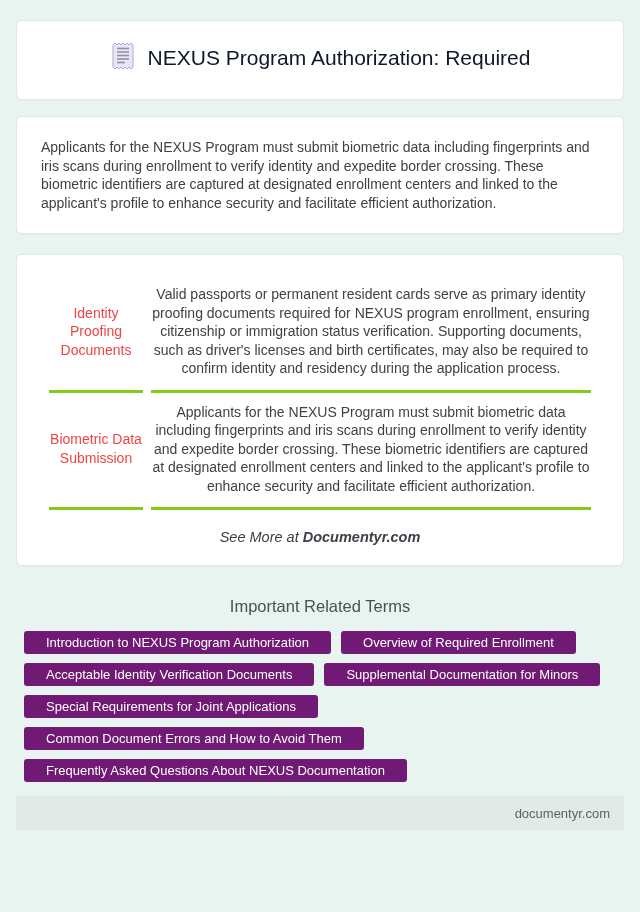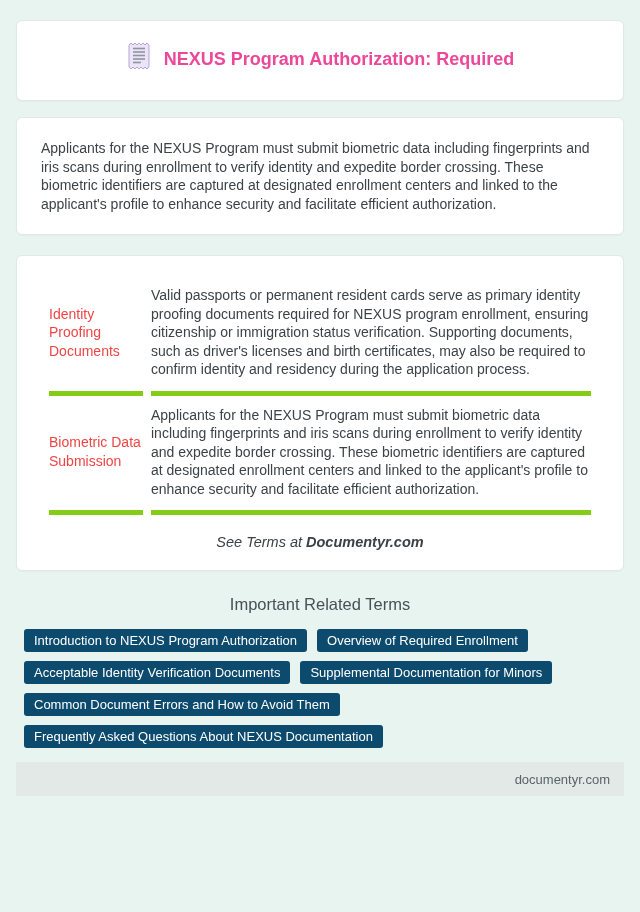--- a/index.html
+++ b/index.html
@@ -18,23 +18,23 @@
     margin: 0 16px;
     box-shadow: 0 1px 2px rgba(0,0,0,0.03);
   }
   
   .header-card {
     margin-top: 20px;
     padding: 20px 24px;
     text-align: center;
   }
   .page-title {
-    font-size: 18px;
-    font-weight: 700;
-    color: #ec4899;
+    font-size: 21px;
+    font-weight: 400;
+    color: #0f172a;
     line-height: 30px;
   }
   .receipt-icon {
     display: inline-block;
     vertical-align: -6px;
     margin-right: 12px;
   }
   .title-line2 { display: block; }
   
   .intro-card {
@@ -52,23 +52,24 @@
     padding: 20px 24px 14px 24px;
   }
   table.glossary {
     width: 100%;
     border-collapse: separate;
     border-spacing: 8px 0;
     font-size: 14px;
     line-height: 18.5px;
   }
   table.glossary td {
-    border-bottom: 5px solid #84cc16;
+    border-bottom: 3px solid #84cc16;
     padding: 10px 0 12px 0;
     vertical-align: middle;
+    text-align: center;
   }
   td.term-cell {
     width: 94px;
     color: #ef4444;
   }
   td.def-cell { color: #3c4347; }
   .see-more {
     text-align: center;
     font-style: italic;
     font-size: 14.5px;
@@ -78,35 +79,35 @@
   .see-more .site {
     font-weight: bold;
     margin-left: 4px;
   }
   
   .related-heading {
     text-align: center;
     font-size: 16.5px;
     font-weight: 400;
     color: #495056;
-    margin-top: 24px;
+    margin-top: 31px;
   }
   .pills {
     display: flex;
     flex-wrap: wrap;
     gap: 9px 10px;
     padding: 0 24px;
     margin-top: 15px;
   }
   .pill {
-    background: #0c4a6e;
+    background: #701a75;
     color: #ffffff;
     font-size: 13px;
     line-height: 15px;
-    padding: 4px 10px;
+    padding: 4px 22px;
     border-radius: 3px;
     white-space: nowrap;
     cursor: pointer;
   }
   
   .footer-bar {
     margin: 14px 16px 0 16px;
     height: 34px;
     background: #e3e9e6;
     display: flex;
@@ -146,30 +147,31 @@
       <td class="term-cell">Identity Proofing Documents</td>
       <td class="def-cell">Valid passports or permanent resident cards serve as primary identity proofing documents required for NEXUS program enrollment, ensuring citizenship or immigration status verification. Supporting documents, such as driver's licenses and birth certificates, may also be required to confirm identity and residency during the application process.</td>
     </tr>
     <tr>
       <td class="term-cell">Biometric Data Submission</td>
       <td class="def-cell">Applicants for the NEXUS Program must submit biometric data including fingerprints and iris scans during enrollment to verify identity and expedite border crossing. These biometric identifiers are captured at designated enrollment centers and linked to the applicant's profile to enhance security and facilitate efficient authorization.</td>
     </tr>
   </tbody>
     </table>
   <div class="see-more">
-    <span>See Terms at</span><span class="site">Documentyr.com</span>
+    <span>See More at</span><span class="site">Documentyr.com</span>
   </div>
 </div>
 
 <h2 class="related-heading">Important Related Terms</h2>
 
 <div class="pills">
   <span class="pill">Introduction to NEXUS Program Authorization</span>
   <span class="pill">Overview of Required Enrollment</span>
   <span class="pill">Acceptable Identity Verification Documents</span>
   <span class="pill">Supplemental Documentation for Minors</span>
+  <span class="pill">Special Requirements for Joint Applications</span>
   <span class="pill">Common Document Errors and How to Avoid Them</span>
   <span class="pill">Frequently Asked Questions About NEXUS Documentation</span>
 </div>
 
 <div class="footer-bar">
   <span>documentyr.com</span>
 </div>
 
 </body></html>

